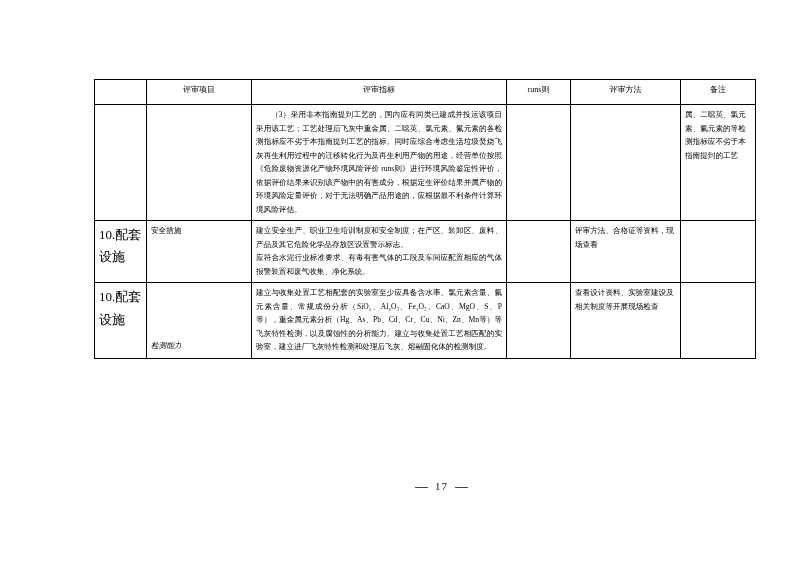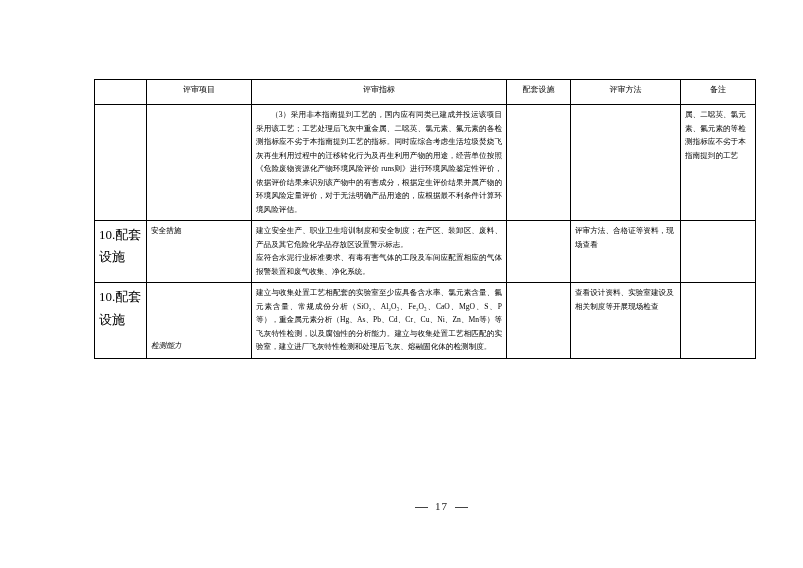--- a/index.html
+++ b/index.html
@@ -106,21 +106,21 @@
   td.remark p {
     margin: 0;
   }
   td.indicator p.indent {
     text-indent: 15px;
   }
 
   .page-number {
     position: absolute;
     left: 0;
-    top: 500px;
+    top: 480px;
     width: 803px;
     text-align: center;
     font-size: 11px;
     letter-spacing: 1px;
     color: #1a1a1a;
     font-family: "Liberation Serif", "DejaVu Serif", serif;
   }
   .page-number .pn-inner {
     display: inline-block;
     margin-left: 80px;
@@ -147,21 +147,21 @@
           <col class="c3">
         <col class="c4">
           <col class="c5">
           <col class="c6">
       </colgroup>
       <thead>
         <tr>
           <td class="corner"></td>
           <td>评审项目</td>
           <td>评审指标</td>
-          <td>配套设施</td>
+          <td>runs则</td>
           <td>评审方法</td>
           <td>备注</td>
         </tr>
       </thead>
       <tbody>
 
         <tr>
           <td class="cat"></td>
           <td class="item"></td>
           <td class="indicator">

